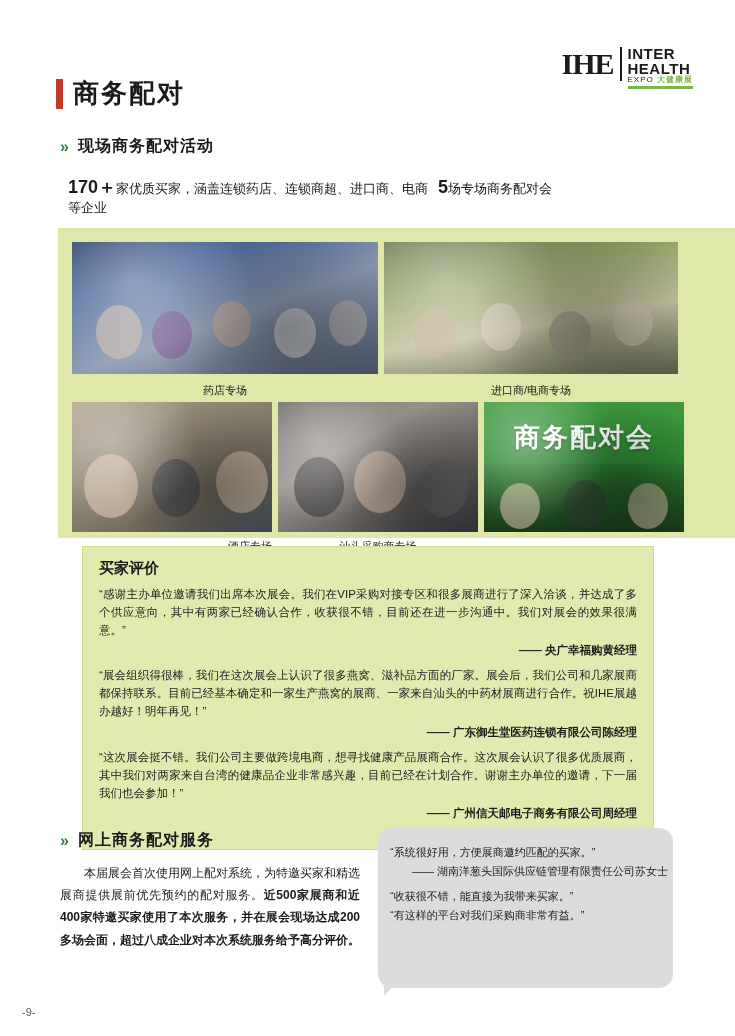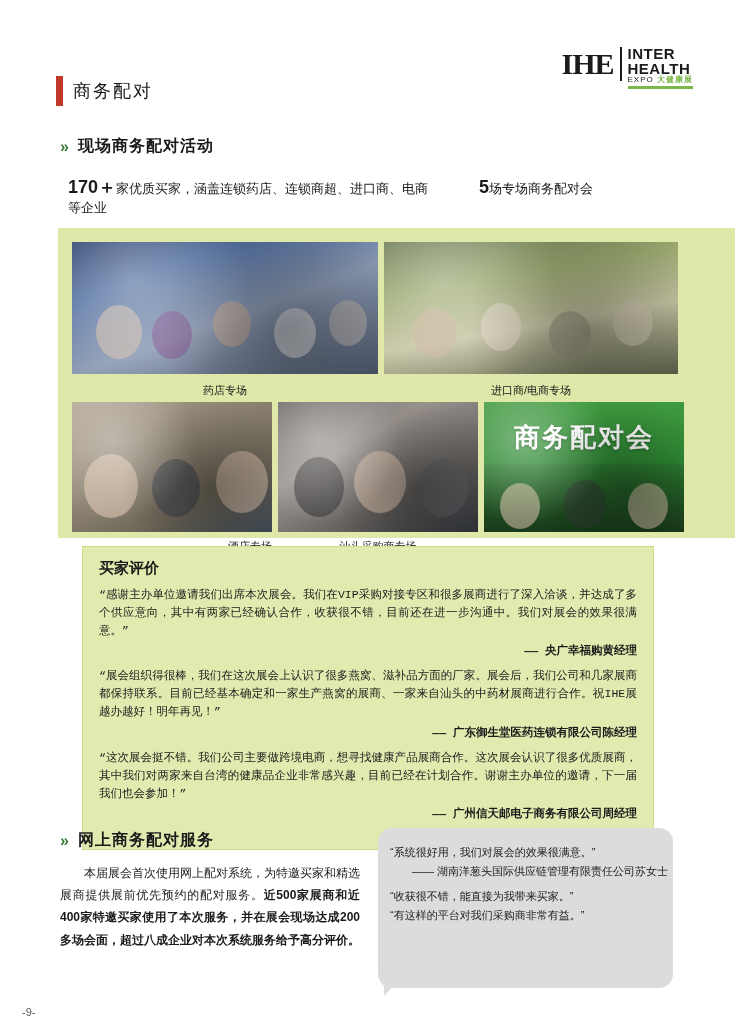--- a/index.html
+++ b/index.html
@@ -34,38 +34,38 @@
   }
   .logo-right .l3 .grn { color: #7ab648; font-weight: bold; }
   .logo-underline { height:3px; background:#7ab648; margin-top:2px; }
 
   
   .page-title {
     position: absolute; left: 56px; top: 76px;
     display: flex; align-items: center; gap: 10px;
   }
   .page-title .tick { width: 7px; height: 30px; background: #c0392b; }
-  .page-title .txt { font-size: 18px; font-weight: normal; letter-spacing: 2px; color:#1a1a1a; }
+  .page-title .txt { font-size: 26px; font-weight: bold; letter-spacing: 2px; color:#1a1a1a; }
 
   
   .sec-head {
     display: flex; align-items: center; gap: 8px;
     font-size: 16px; font-weight: bold; color:#1a1a1a; letter-spacing: 1px;
   }
   .sec-head .chev { color:#3b7a3b; font-size: 16px; font-weight: bold; }
 
   #sec1 { position:absolute; left:60px; top:136px; }
   #sec2 { position:absolute; left:60px; top:830px; }
 
   
   .stats {
     position:absolute; left:68px; top:175px; width:600px;
     font-size: 13px; color:#1a1a1a;
   }
-  .stats .row { display:flex; align-items:baseline; margin-bottom:25px;gap:41px; }
+  .stats .row { display:flex; align-items:baseline; margin-bottom:25px; }
   .stats .big { font-size:18px; font-weight:bold; letter-spacing:0; }
   .stats .r1c1 { width: 370px; }
   .stats .r2c1 { width: 335px; }
 
   
   .photos {
     position:absolute; left:58px; top:228px; width:700px; height:310px;
     background:#dfe8a8; padding:14px;
   }
   .prow { display:flex; gap:6px; }
@@ -94,21 +94,21 @@
   }
   .ph5 .people {
     position:absolute; left:0; right:0; bottom:0; height:52%;
     background:linear-gradient(180deg, rgba(40,70,40,.15), rgba(20,40,20,.75));
   }
   .ph-blob { position:absolute; border-radius:50%; opacity:.55; }
 
   
   .testi {
     position:absolute; left:82px; top:546px; width:572px; height:304px;
-    background:#e3eab0; border:1px solid #cfd98f; padding:12px 16px 21px 16px;font-family:Liberation Mono, monospace;
+    background:#e3eab0; border:1px solid #cfd98f; padding:12px 16px 21px 16px;
   }
   .testi h3 { margin:0 0 8px 0; font-size:15px; font-weight:bold; color:#1a1a1a; }
   .testi p {
     margin:0 0 4px 0; font-size:11.5px; line-height:1.55; color:#1a1a1a; text-align:justify;
   }
   .testi .sig {
     text-align:right; font-size:11.5px; font-weight:bold; color:#1a1a1a; margin:0 0 9px 0;
   }
 
   
@@ -262,20 +262,20 @@
 </div>
 
 <div class="bottom-text">
   <span>　　本届展会首次使用网上配对系统，为特邀买家和精选展商提供展前优先预约的配对服务。</span><span class="b">近500家展商和近400家特邀买家使用了本次服务，并在展会现场达成200多场会面，超过八成企业对本次系统服务给予高分评价。</span>
 </div>
 
 <div class="bubble-wrap">
   <div class="bubble"></div>
   <div class="bubble-tail"></div>
   <div class="bubble-inner">
-    <p class="q">“系统很好用，我们对展会的效果很满意。”</p>
+    <p class="q">“系统很好用，方便展商邀约匹配的买家。”</p>
     <p class="a">—— 湖南洋葱头国际供应链管理有限责任公司苏女士</p>
     <p class="q">“收获很不错，能直接为我带来买家。”</p>
     <p class="q">“有这样的平台对我们采购商非常有益。”</p>
   </div>
 </div>
 
 <div class="pageno">-9-</div>
 
 </body></html>

